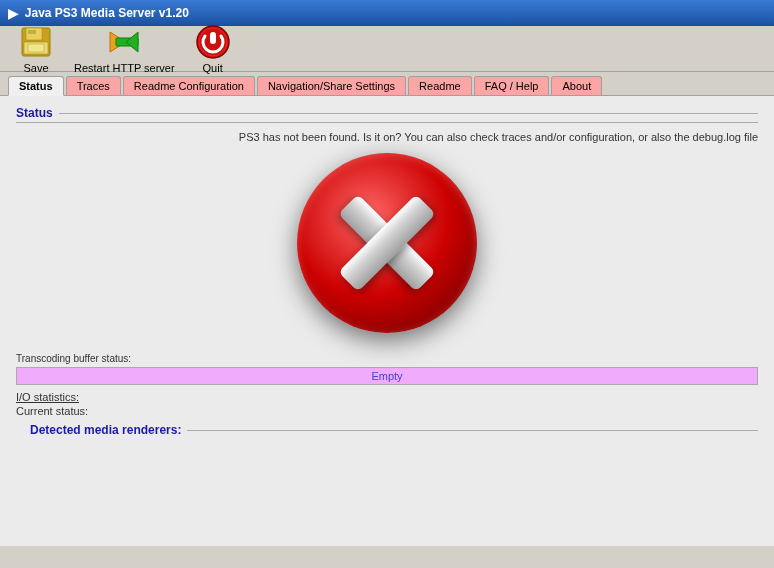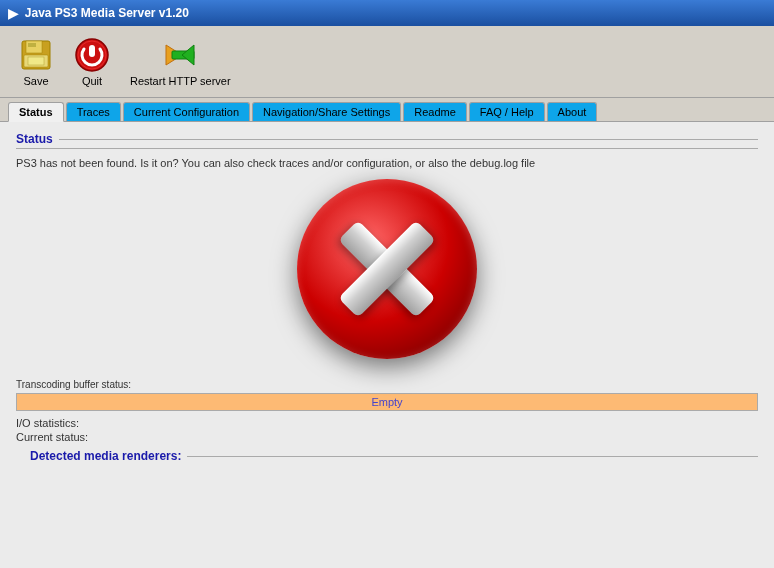--- a/index.html
+++ b/index.html
@@ -24,21 +24,21 @@
       font-size: 12px;
       font-weight: bold;
     }
     .toolbar {
       background: #d4d0c8;
       padding: 6px 10px;
       display: flex;
       align-items: center;
       gap: 4px;
       border-bottom: 1px solid #a0a0a0;
-      height: 72px;
+      height: 46px;
     }
     .toolbar-btn {
       display: flex;
       flex-direction: column;
       align-items: center;
       background: none;
       border: none;
       cursor: pointer;
       padding: 2px 8px;
       gap: 2px;
@@ -55,21 +55,21 @@
       background: #d4d0c8;
       padding: 4px 8px 0;
       display: flex;
       gap: 2px;
       border-bottom: 1px solid #a0a0a0;
     }
     .tab {
       padding: 3px 10px;
       border: 1px solid #a0a0a0;
       border-bottom: none;
-      background: #0ea5e9;
+      background: #fca5a5;
       cursor: pointer;
       font-size: 11px;
       border-radius: 3px 3px 0 0;
     }
     .tab.active {
       background: #f0f0f0;
       font-weight: bold;
       border-bottom: 1px solid #f0f0f0;
       margin-bottom: -1px;
       z-index: 1;
@@ -95,20 +95,21 @@
     .section-title::after {
       content: '';
       flex: 1;
       height: 1px;
       background: #aaa;
     }
     .status-message {
       font-size: 11px;
       color: #333;
       margin: 6px 0 10px 0;
+      text-align: right;
     }
     .error-icon-container {
       display: flex;
       justify-content: center;
       margin: 10px 0 20px 0;
     }
     .error-circle {
       width: 180px;
       height: 180px;
       border-radius: 50%;
@@ -144,35 +145,36 @@
     .transcoding-section {
       margin-top: 10px;
     }
     .field-label {
       font-size: 10px;
       color: #333;
       margin-bottom: 3px;
     }
     .progress-bar-container {
       border: 1px solid #aaa;
-      background: #fdba74;
+      background: #f0abfc;
       height: 18px;
       margin-bottom: 6px;
       display: flex;
       align-items: center;
       justify-content: center;
     }
     .progress-bar-text {
       font-size: 11px;
       color: #4444cc;
     }
     .io-stats {
       font-size: 11px;
       color: #333;
       margin-bottom: 2px;
+      text-decoration: underline;
     }
     .current-bitrate {
       font-size: 11px;
       color: #333;
       margin-bottom: 6px;
     }
     .detected-renderers {
       display: flex;
       align-items: center;
       gap: 6px;
@@ -207,42 +209,42 @@
       <rect x="8" y="4" width="16" height="12" fill="#e8d060" stroke="#a08000" stroke-width="0.5"></rect>
       <rect x="10" y="6" width="8" height="4" fill="#c0b040"></rect>
       <rect x="6" y="18" width="24" height="12" rx="1" fill="#e8d878" stroke="#a08000" stroke-width="0.5"></rect>
       <rect x="10" y="20" width="16" height="8" fill="#f0e888" stroke="#b0a030" stroke-width="0.5"></rect>
     </svg>
     <span class="toolbar-btn-label">Save</span>
   </button>
 
   <button class="toolbar-btn">
     <svg class="toolbar-btn-icon" viewBox="0 0 36 36">
+      <polygon points="4,8 20,18 4,28" fill="#e8a020" stroke="#c07010" stroke-width="1"></polygon>
+      <rect x="10" y="14" width="22" height="8" fill="#20b020" stroke="#108010" stroke-width="1" rx="1"></rect>
+      <polygon points="32,8 32,28 20,18" fill="#20b020" stroke="#108010" stroke-width="1"></polygon>
+    </svg>
+    <span class="toolbar-btn-label">Restart HTTP server</span>
+  </button>
+
+  <button class="toolbar-btn">
+    <svg class="toolbar-btn-icon" viewBox="0 0 36 36">
       <circle cx="18" cy="18" r="16" fill="#cc1010" stroke="#880000" stroke-width="1.5"></circle>
       <circle cx="18" cy="18" r="14" fill="none" stroke="#ff4444" stroke-width="1" opacity="0.5"></circle>
       <rect x="15" y="8" width="6" height="12" rx="3" fill="white"></rect>
       <path d="M10,12 A10,10 0 1,0 26,12" fill="none" stroke="white" stroke-width="3" stroke-linecap="round"></path>
     </svg>
     <span class="toolbar-btn-label">Quit</span>
   </button>
-
-  <button class="toolbar-btn">
-    <svg class="toolbar-btn-icon" viewBox="0 0 36 36">
-      <polygon points="4,8 20,18 4,28" fill="#e8a020" stroke="#c07010" stroke-width="1"></polygon>
-      <rect x="10" y="14" width="22" height="8" fill="#20b020" stroke="#108010" stroke-width="1" rx="1"></rect>
-      <polygon points="32,8 32,28 20,18" fill="#20b020" stroke="#108010" stroke-width="1"></polygon>
-    </svg>
-    <span class="toolbar-btn-label">Restart HTTP server</span>
-  </button>
 </div>
 
 <div class="tabs-bar">
   <div class="tab active">Status</div>
   <div class="tab">Traces</div>
-  <div class="tab">Current Configuration</div>
+  <div class="tab">Readme Configuration</div>
   <div class="tab">Navigation/Share Settings</div>
   <div class="tab">Readme</div>
   <div class="tab">FAQ / Help</div>
   <div class="tab">About</div>
 </div>
 
 <div class="main-content">
 
   <div class="section-title">
     <span>Status</span>

